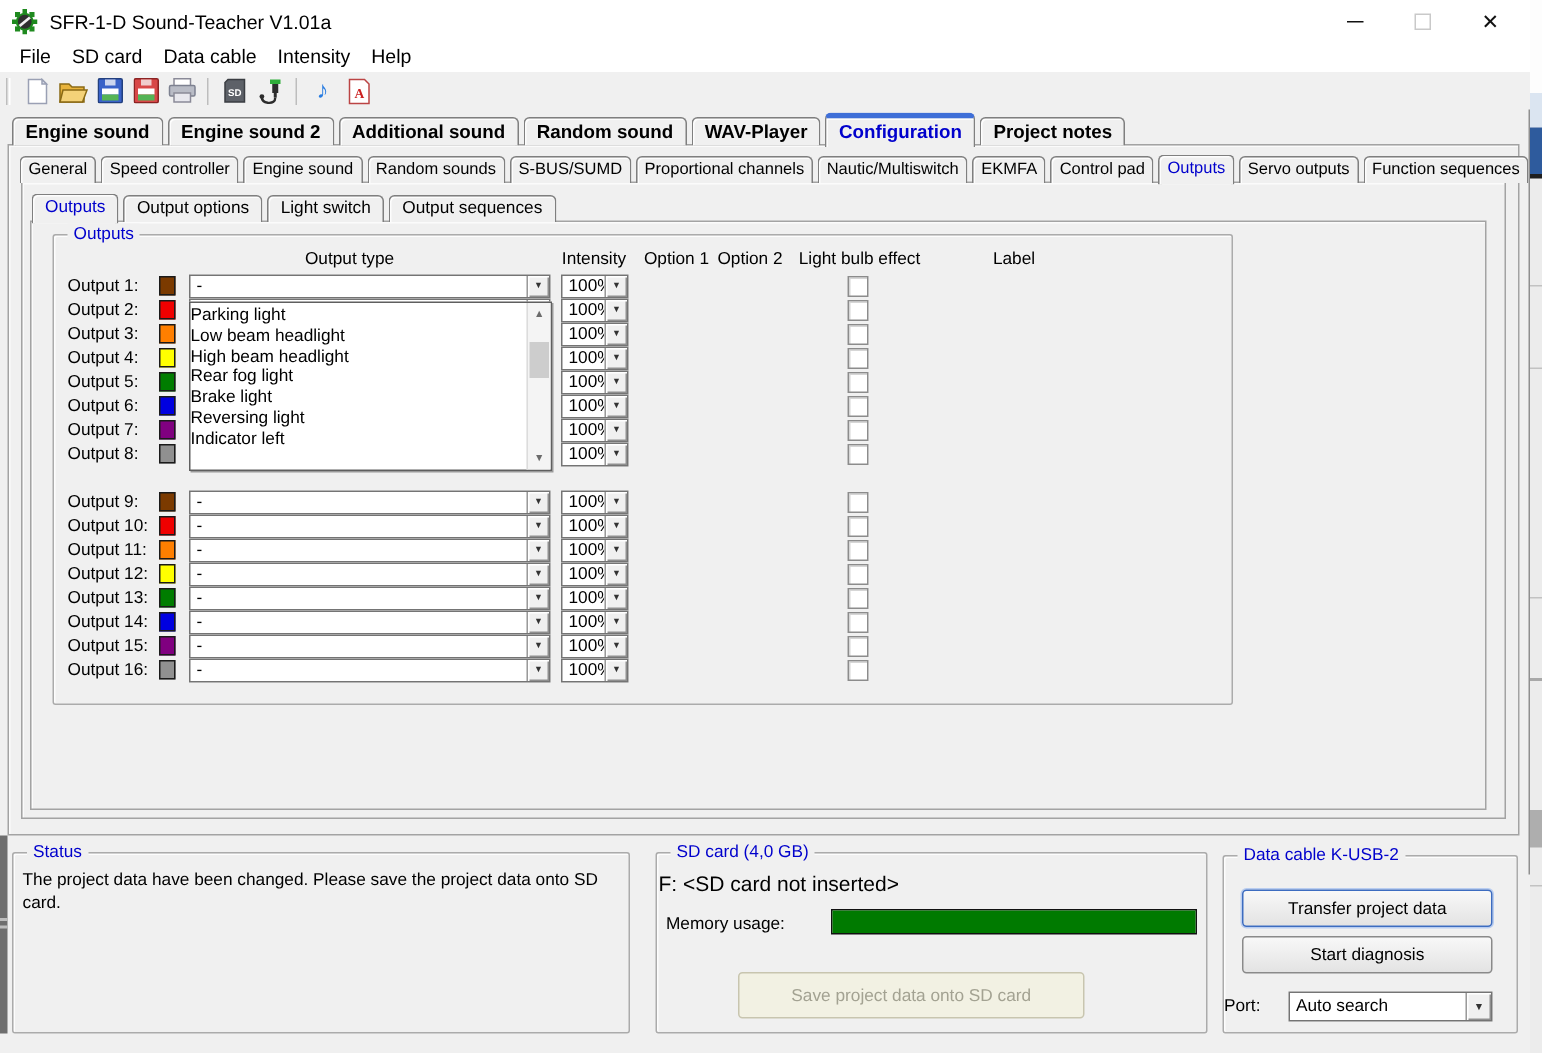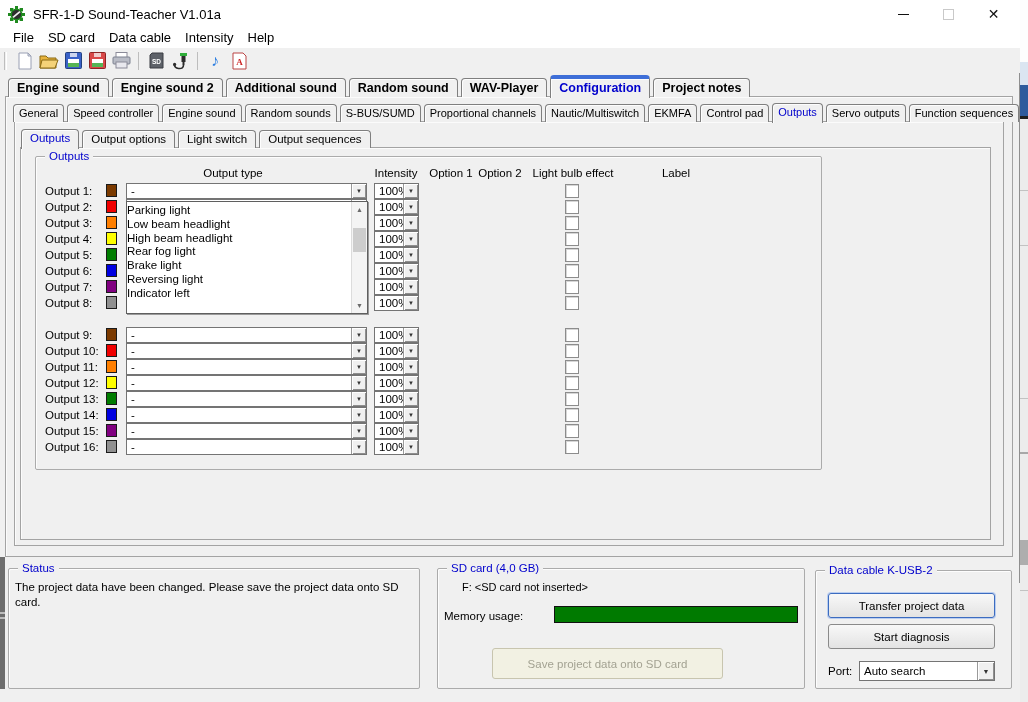--- a/index.html
+++ b/index.html
@@ -74,33 +74,33 @@
   .dl-item{font-size:11.5px;line-height:13.8px;white-space:nowrap;}
   .dl-items{position:absolute;left:0;top:2px;right:16px;}
   .dl-scroll{position:absolute;right:0;top:0;bottom:0;width:15px;background:#f4f4f4;border-left:1px solid #dcdcdc;}
   .sb{position:absolute;left:0;width:15px;height:15px;color:#6b6b6b;font-size:7px;display:flex;align-items:center;justify-content:center;}
   .sb.up{top:0;} .sb.down{bottom:0;}
   .sb-thumb{position:absolute;left:1px;top:26px;width:13px;height:24px;background:#cdcdcd;}
   
   .gb-status{left:8px;top:568px;width:412px;height:121px;}
   .status-msg{position:absolute;left:6px;top:11px;right:6px;font-size:11.5px;line-height:15px;}
   .gb-sd{left:437px;top:568px;width:368px;height:121px;}
-  .sd-drive{position:absolute;left:12px;top:12px;font-size:11px;padding-left:12px;}
+  .sd-drive{position:absolute;left:1px;top:12px;font-size:14px;}
   .sd-memlabel{position:absolute;left:6px;top:41px;font-size:11.5px;}
   .membar{position:absolute;left:116px;top:37px;width:244px;height:17px;border:1px solid #111;box-sizing:border-box;}
   .memfill{width:100%;height:100%;}
   .gb-cable{left:815px;top:570px;width:197px;height:119px;}
   .btn{background:linear-gradient(#f8f8f8,#e3e3e3);border:1px solid #8a8a8a;border-radius:3px;
        font-size:11.5px;display:flex;align-items:center;justify-content:center;box-sizing:border-box;}
   .btn.default{border:1px solid #3c6cc0;box-shadow:0 0 0 1px #b9cdf0;}
   .btn.disabled{background:#f2f1e3;border:1px solid #c8c5af;color:#a3a292;}
   .btn-transfer{position:absolute;left:12px;top:22px;width:167px;height:25px;}
   .btn-diag{position:absolute;left:12px;top:53px;width:167px;height:25px;}
   .btn-save{position:absolute;left:54px;top:79px;width:231px;height:31px;}
-  .port-label{position:absolute;left:12px;top:94px;font-size:11.5px;}
+  .port-label{position:absolute;left:0;top:94px;font-size:11.5px;}
   .port-combo{left:43px;top:90px;width:136px;height:20px;}
   .port-combo .cval{line-height:18px;font-size:11.5px;}
   .port-combo .cbtn{width:16px;font-size:7px;}
 </style>
 </head>
 <body>
 
 <div class="screen">
 
   <div class="bg-right">

